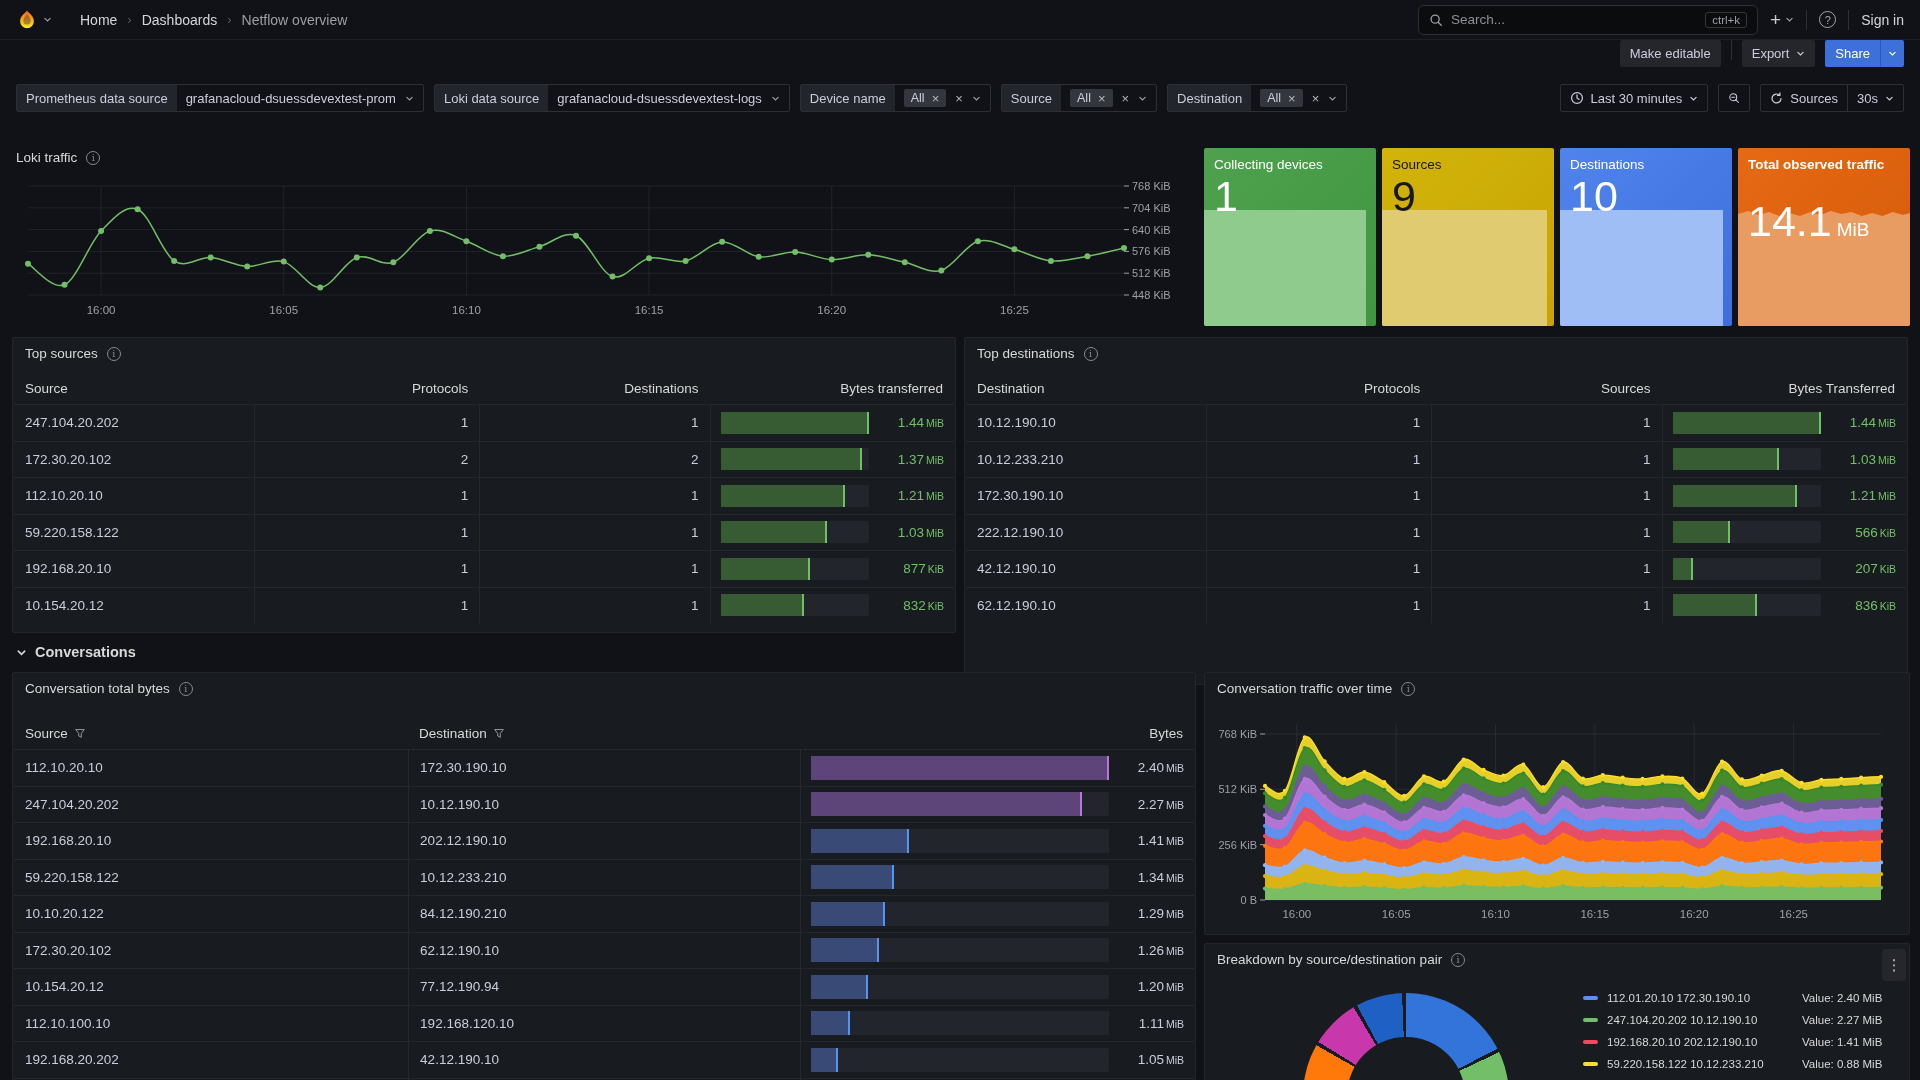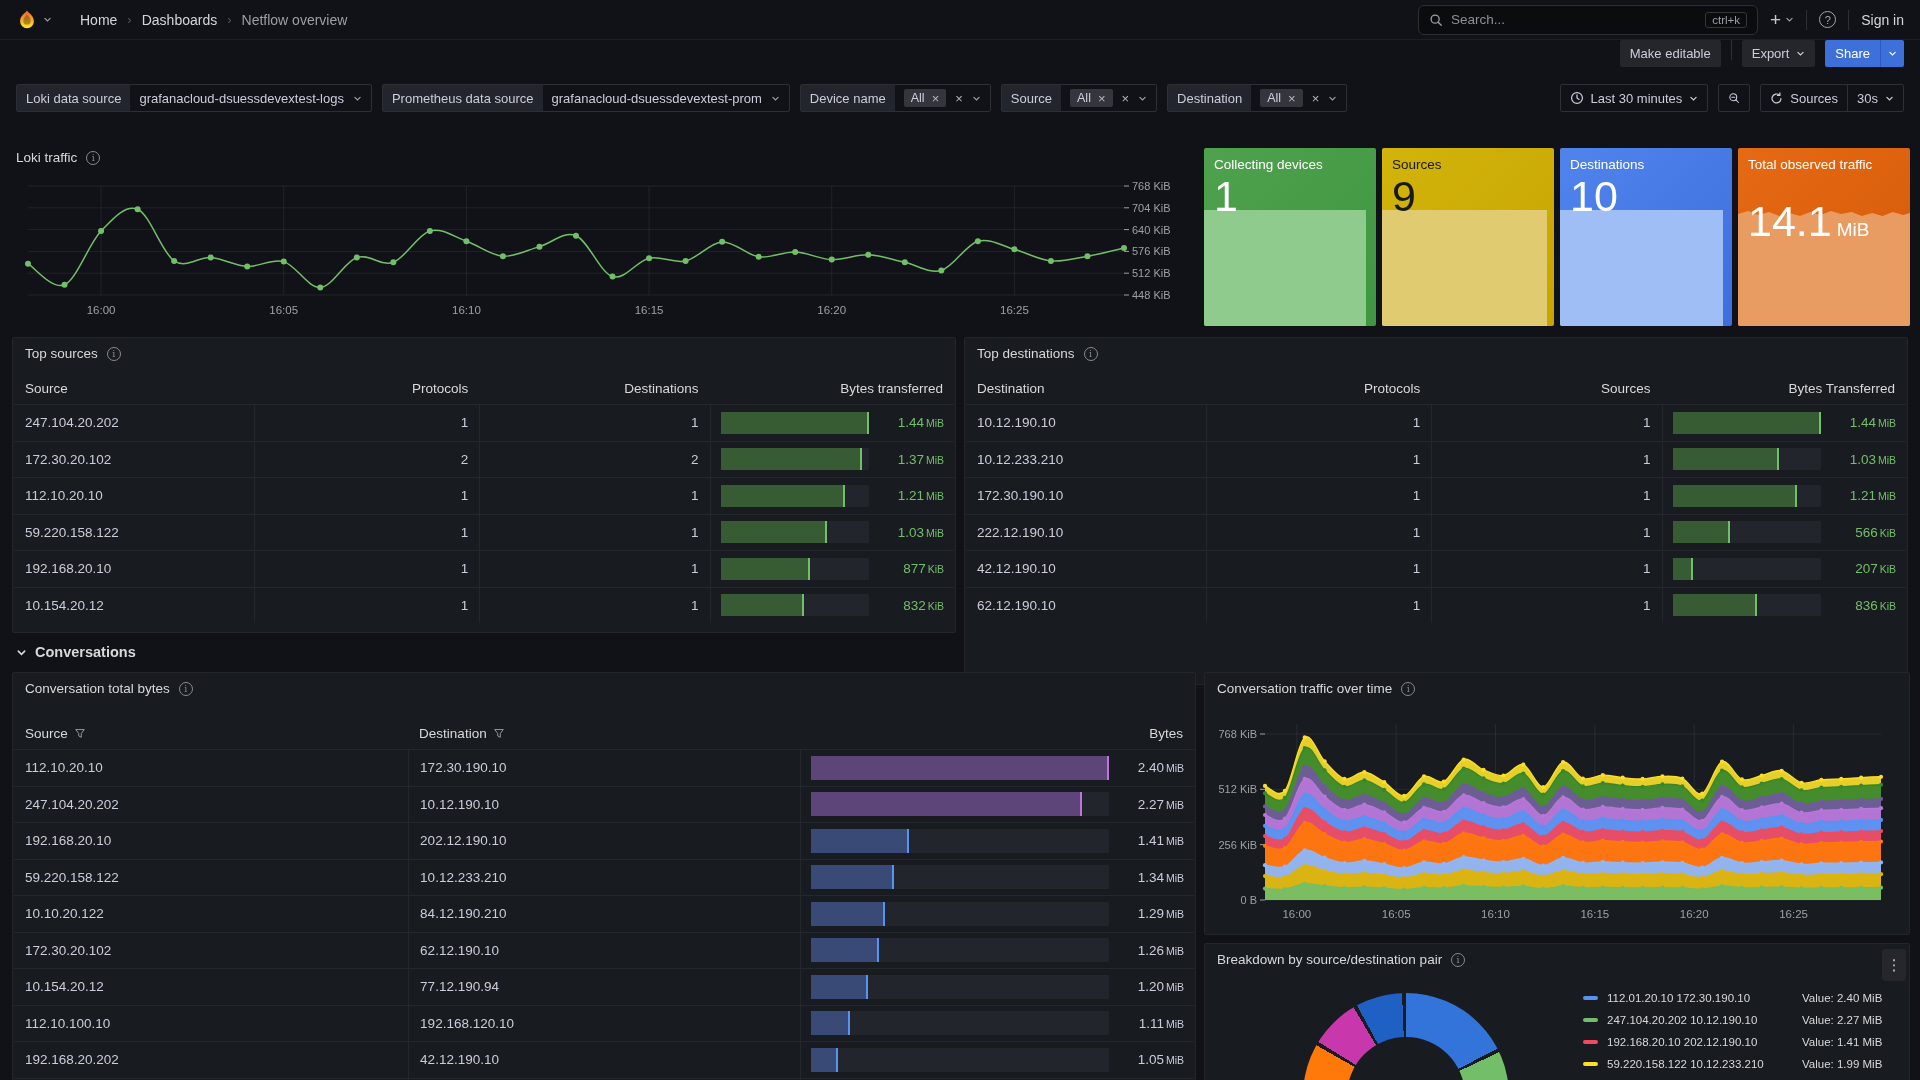--- a/index.html
+++ b/index.html
@@ -163,32 +163,32 @@
       <span class="btn-share-chev">
         <svg width="9" height="9" viewBox="0 0 12 12" fill="none">
             <path d="M2.5 4.5 6 8l3.5-3.5" stroke="#fff" stroke-width="1.6" stroke-linecap="round"></path>
           </svg>
       </span>
     </span>
   </div>
 
   <div id="filters">
     <div class="fw">
-        <span class="fw-label">Loki data source</span>
+        <span class="fw-label">Prometheus data source</span>
         <span class="fw-value">
-          <span>grafanacloud-dsuessdevextest-logs</span>
+          <span>grafanacloud-dsuessdevextest-prom</span>
           <svg width="9" height="9" viewBox="0 0 12 12" fill="none">
             <path d="M2.5 4.5 6 8l3.5-3.5" stroke="#9d9fa6" stroke-width="1.6" stroke-linecap="round"></path>
           </svg>
         </span>
       </div>
       <div class="fw">
-        <span class="fw-label">Prometheus data source</span>
+        <span class="fw-label">Loki data source</span>
         <span class="fw-value">
-          <span>grafanacloud-dsuessdevextest-prom</span>
+          <span>grafanacloud-dsuessdevextest-logs</span>
           <svg width="9" height="9" viewBox="0 0 12 12" fill="none">
             <path d="M2.5 4.5 6 8l3.5-3.5" stroke="#9d9fa6" stroke-width="1.6" stroke-linecap="round"></path>
           </svg>
         </span>
       </div>
       <div class="fw">
         <span class="fw-label">Device name</span>
         <span class="fw-value">
           <span class="chip">
             <span>All</span>
@@ -353,21 +353,21 @@
           <div class="stat-fill" style="background: rgb(224, 203, 112); width: 96%;"></div>
         </div>
         <div class="stat" style="background: linear-gradient(135deg, rgb(80, 132, 236), rgb(62, 110, 221));">
           <div class="stat-title" style="color: rgb(255, 255, 255);">Destinations</div>
           <div class="stat-value" style="color: rgb(255, 255, 255); top: 27px;">
             <span>10</span>
           </div>
           <div class="stat-fill" style="background: rgb(159, 190, 245); width: 95%;"></div>
         </div>
         <div class="stat" style="background: linear-gradient(135deg, rgb(230, 106, 20), rgb(213, 90, 9));">
-          <div class="stat-title" style="color: rgb(255, 255, 255);">Total observed traffic</div>
+          <div class="stat-title" style="color: rgb(255, 255, 255); font-weight: bold;">Total observed traffic</div>
           <div class="stat-value" style="color: rgb(255, 255, 255); top: 52px;">
             <span>14.1</span>
             <span class="unit">MiB</span>
           </div>
           <div class="stat-fill wavy" style="background: rgb(233, 156, 97); width: 100%;"></div>
         </div>
       </div>
   </div>
 
   <div id="row2">
@@ -1096,19 +1096,19 @@
             <span class="leg-val">Value: 2.27 MiB</span>
           </div>
           <div class="leg-row">
             <span class="leg-dash" style="background: rgb(242, 73, 92);"></span>
             <span class="leg-pair">192.168.20.10 202.12.190.10</span>
             <span class="leg-val">Value: 1.41 MiB</span>
           </div>
           <div class="leg-row">
             <span class="leg-dash" style="background: rgb(250, 222, 42);"></span>
             <span class="leg-pair">59.220.158.122 10.12.233.210</span>
-            <span class="leg-val">Value: 1.99 MiB</span>
+            <span class="leg-val">Value: 0.88 MiB</span>
           </div>
         </div>
     </div>
   </div>
 
 </div>
 
 </body></html>

